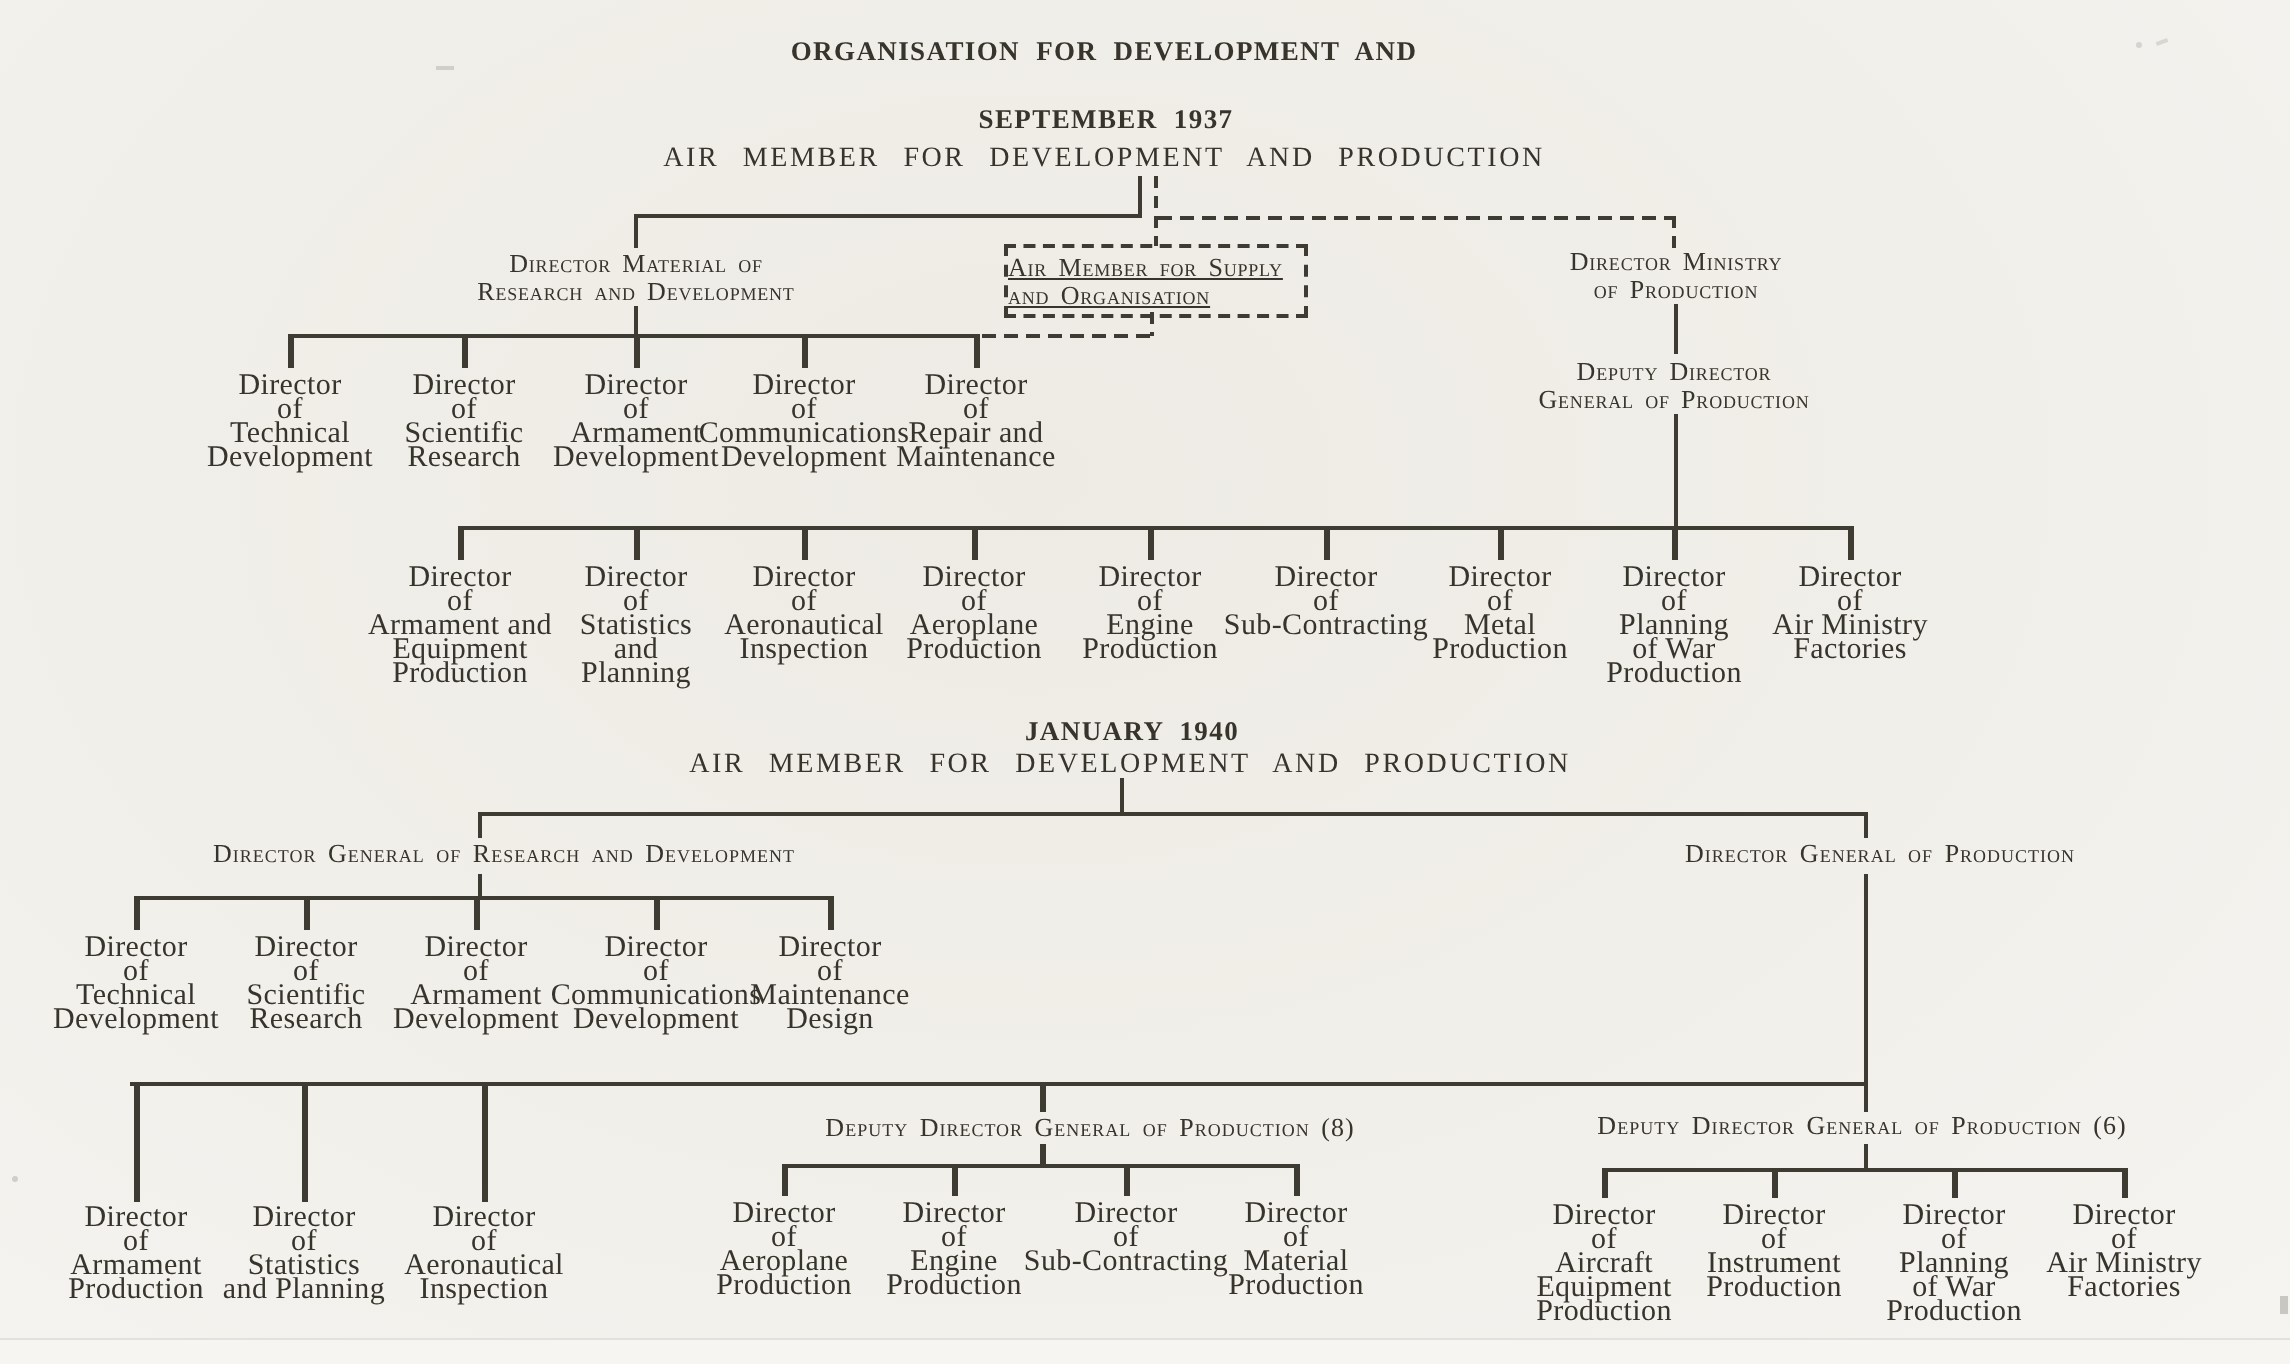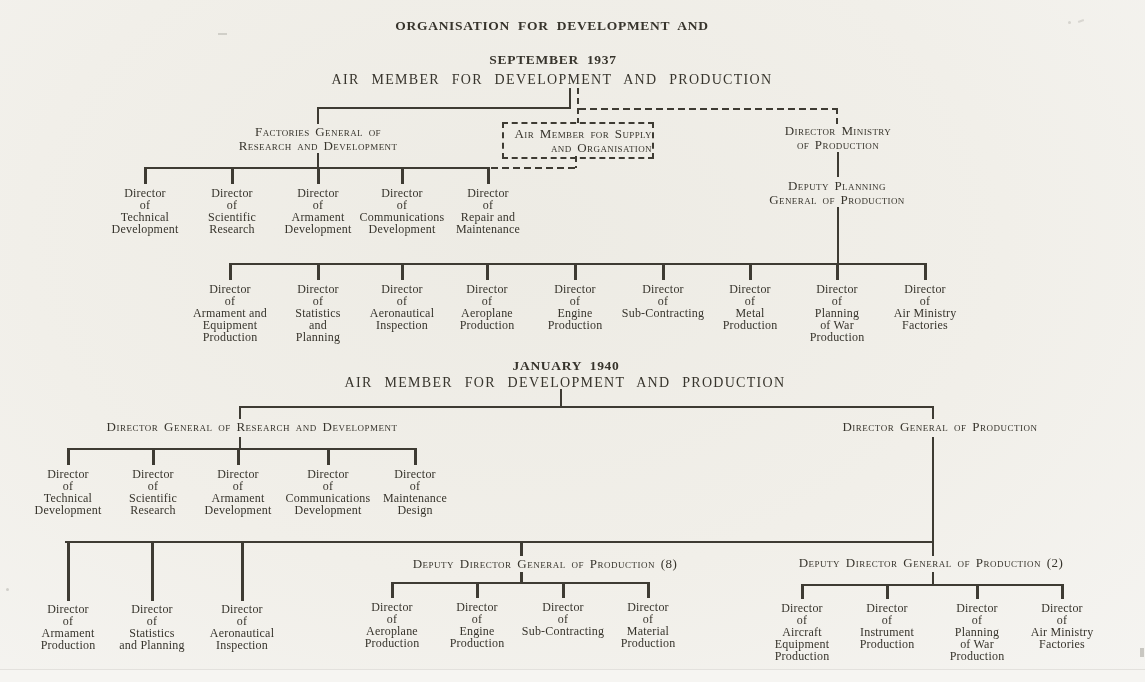--- a/index.html
+++ b/index.html
@@ -9,31 +9,31 @@
   }
   html,body{margin:0;padding:0;}
   body{background:#dcdad4;font-family:"Liberation Serif","DejaVu Serif",serif;}
   #page{
     position:relative;width:1145px;height:682px;overflow:hidden;
     background:radial-gradient(ellipse at 45% 35%, #edebe4 0%, #f1efe9 55%, #f5f4f1 100%);
     color:var(--ink);
   }
   
   .t{position:absolute;transform:translateX(-50%);text-align:center;white-space:pre-line;}
-  .node{font-size:12px;line-height:12px;letter-spacing:.2px;}
+  .node{font-size:15px;line-height:12px;letter-spacing:.2px;}
   .sc{font-variant:small-caps;font-size:13px;line-height:13.5px;letter-spacing:.4px;word-spacing:2px;}
   .sc1{font-variant:small-caps;font-size:13px;line-height:14px;letter-spacing:.5px;word-spacing:2px;white-space:nowrap;}
   .title{font-weight:bold;font-size:13.5px;line-height:16px;letter-spacing:.7px;word-spacing:4px;white-space:nowrap;}
   .root{font-size:14px;letter-spacing:1.3px;word-spacing:7px;white-space:nowrap;}
   
   .ln{position:absolute;background:var(--line);}
   
   .dashh{position:absolute;height:2px;background:repeating-linear-gradient(90deg,var(--line) 0 7px,transparent 7px 11px);}
   .dashv{position:absolute;width:2px;background:repeating-linear-gradient(180deg,var(--line) 0 6px,transparent 6px 10px);}
-  .dbox{position:absolute;border:2px dashed var(--line);text-align:right;padding-top:3px;background:transparent;}
+  .dbox{position:absolute;border:2px dashed var(--line);text-align:left;padding-top:3px;background:transparent;text-decoration:underline;}
   .artifact{position:absolute;background:rgba(64,60,50,.35);}
   .edge{position:absolute;left:0;right:0;bottom:0;height:12px;background:#f6f5f2;border-top:1px solid rgba(90,86,74,.12);}
 </style>
 </head>
 <body>
 
 <div id="page">
 
   <div class="t title" style="left:552px;top:18px">ORGANISATION FOR DEVELOPMENT AND</div>
   <div class="t title" style="left:553px;top:52px">SEPTEMBER 1937</div>
@@ -41,33 +41,33 @@
   <div>
     <div class="t root" style="left:552px;top:72px">AIR MEMBER FOR DEVELOPMENT AND PRODUCTION</div>
 
     <div class="ln" style="left:569px;top:88px;width:2px;height:20px"></div>
     <div class="ln" style="left:317px;top:107px;width:254px;height:2px"></div>
     <div class="dashv" style="left:577px;top:88px;height:35px"></div>
     <div class="dashh" style="left:579px;top:108px;width:258px"></div>
     <div class="dashv" style="left:836px;top:108px;height:16px"></div>
 
     <div class="ln" style="left:317px;top:107px;width:2px;height:17px"></div>
-    <div class="t sc" style="left:318px;top:125px">Factories General of
+    <div class="t sc" style="left:318px;top:125px">Director Material of
 Research and Development</div>
     <div class="ln" style="left:317px;top:153px;width:2px;height:14px"></div>
 
     <div class="dbox sc" style="left:502px;top:122px;width:148px;height:30px">Air Member for
 Supply and Organisation</div>
     <div class="dashv" style="left:575px;top:156px;height:12px"></div>
     <div class="dashh" style="left:491px;top:167px;width:85px"></div>
 
     <div class="t sc" style="left:838px;top:124px">Director Ministry
 of Production</div>
     <div class="ln" style="left:837px;top:152px;width:2px;height:25px"></div>
-    <div class="t sc" style="left:837px;top:179px">Deputy Planning
+    <div class="t sc" style="left:837px;top:179px">Deputy Director
 General of Production</div>
     <div class="ln" style="left:837px;top:207px;width:2px;height:56px"></div>
 
     <div class="ln" style="left:145px;top:167px;width:345px;height:2px"></div>
     <div class="ln" style="left:144px;top:167px;width:3px;height:17px"></div>
     <div class="ln" style="left:231px;top:167px;width:3px;height:17px"></div>
     <div class="ln" style="left:317px;top:167px;width:3px;height:17px"></div>
     <div class="ln" style="left:401px;top:167px;width:3px;height:17px"></div>
     <div class="ln" style="left:487px;top:167px;width:3px;height:17px"></div>
 
@@ -222,21 +222,21 @@
 Production</div>
     <div class="t node" style="left:563px;top:601px">Director
 of
 Sub-Contracting</div>
     <div class="t node" style="left:648px;top:601px">Director
 of
 Material
 Production</div>
 
     <div class="ln" style="left:932px;top:543px;width:2px;height:13px"></div>
-    <div class="t sc1" style="left:931px;top:556px">Deputy Director General of Production (2)</div>
+    <div class="t sc1" style="left:931px;top:556px">Deputy Director General of Production (6)</div>
     <div class="ln" style="left:932px;top:572px;width:2px;height:13px"></div>
     <div class="ln" style="left:802px;top:584px;width:261px;height:2px"></div>
     <div class="ln" style="left:801px;top:584px;width:3px;height:15px"></div>
     <div class="ln" style="left:886px;top:584px;width:3px;height:15px"></div>
     <div class="ln" style="left:976px;top:584px;width:3px;height:15px"></div>
     <div class="ln" style="left:1061px;top:584px;width:3px;height:15px"></div>
     <div class="t node" style="left:802px;top:602px">Director
 of
 Aircraft
 Equipment

